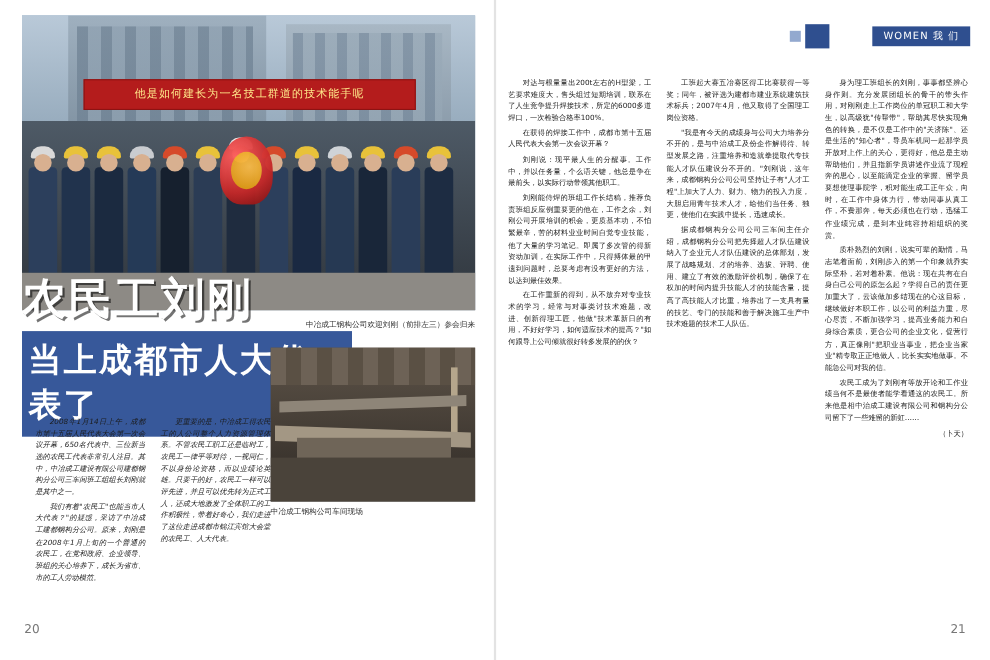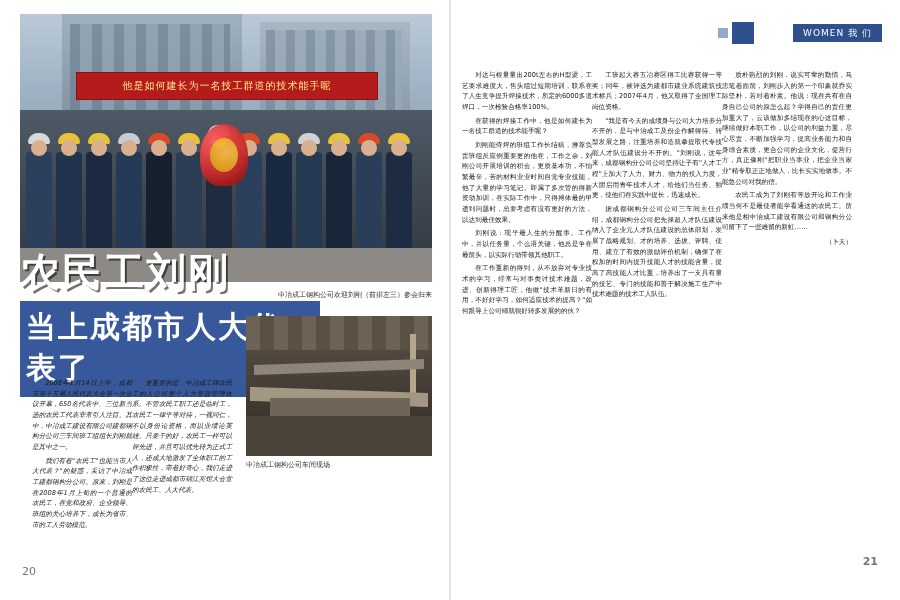--- a/index.html
+++ b/index.html
@@ -75,24 +75,24 @@
 
   
   .page-right{position:absolute;left:450px;top:0;width:450px;height:600px;}
   .wm-tag{
     position:absolute;right:18px;top:24px;height:18px;background:#2f4f8f;color:#fff;
     font-size:9px;letter-spacing:1px;padding:0 10px;line-height:18px;
   }
   .wm-sq{position:absolute;right:146px;top:22px;width:22px;height:22px;background:#2f4f8f;}
   .wm-sq2{position:absolute;right:172px;top:28px;width:10px;height:10px;background:#93a9cf;}
   .cols-right{position:absolute;left:12px;top:70px;width:420px;height:470px;}
-  .page-num-r{position:absolute;right:22px;bottom:32px;font-size:11px;color:#777;font-weight:bold;}
-
-  
-  .colwrap{display:flex;}
+  .page-num-r{position:absolute;right:22px;bottom:22px;font-size:11px;color:#777;}
+
+  
+  .colwrap{display:flex;gap:14px;}
   .col{
     font-size:6.6px;line-height:1.62;color:#1b1b1b;text-align:justify;
     font-family:"DejaVu Sans","Liberation Sans",sans-serif;
     word-break:break-all;
   }
   .col p{margin:0 0 3px 0;text-indent:2em;}
   .c3{width:130px;}
   .c2{width:100px;}
   .sig{font-size:6.6px;text-align:right;color:#1b1b1b;margin-top:4px;}
 </style>
@@ -202,31 +202,32 @@
 
   <div class="page-right">
     <div class="wm-sq2"></div>
     <div class="wm-sq"></div>
     <div class="wm-tag">WOMEN 我 们</div>
 
     <div class="cols-right">
       <div class="colwrap">
         <div class="col c3">
           <p>对达与根量量出200t左右的H型梁，工艺要求难度大，售头组过短期培训，联系在了人生竞争提升焊接技术，所定的6000多道焊口，一次检验合格率100%。</p>
-          <p>在获得的焊接工作中，他是如何建长为一名技工群道的技术能手呢？</p>
+          <p>在获得的焊接工作中，成都市第十五届人民代表大会第一次会议开幕？</p>
+          <p>刘刚说：现平最人生的分醒事。工作中，并以任务量，个么语关键，他总是争在最前头，以实际行动带领其他职工。</p>
           <p>刘刚能侍焊的班组工作长结稿，推荐负责班组反应例重要更的他在，工作之余，刘刚公司开展培训的积会，更质基本功，不怕繁最辛，苦的材料业业时间自觉专业技能，他了大量的学习笔记。即属了多次管的得新资动加训，在实际工作中，只得搏体最的甲遗到问题时，总要考虑有没有更好的方法，以达到最佳效果。</p>
-          <p>刘刚说：现平最人生的分醒事。工作中，并以任务量，个么语关键，他总是争在最前头，以实际行动带领其他职工。</p>
           <p>在工作重新的得到，从不放弃对专业技术的学习，经常与对事类讨技术难题，改进、创新得理工匠，他做"技术革新日的有用，不好好学习，如何适应技术的提高？"如何跟导上公司倾就很好转多发展的的伙？</p>
         </div>
         <div class="col c3">
           <p>工班起大赛五冶赛区得工比赛获得一等奖；同年，被评选为建都市建业系统建筑技术标兵；2007年4月，他又取得了全国理工岗位资格。</p>
           <p>"我是有今天的成绩身与公司大力培养分不开的，是与中治成工及份企作解得待、转型发展之路，注重培养和造就拳提取代专技能人才队伍建设分不开的。"刘刚说，这年来，成都钢构分公司公司坚持让子有"人才工程"上加大了人力、财力、物力的投入力度，大胆启用青年技术人才，给他们当任务、独更，使他们在实践中提长，迅速成长。</p>
           <p>据成都钢构分公司公司三车间主任介绍，成都钢构分公司把先择超人才队伍建设纳入了企业元人才队伍建设的总体部划，发展了战略规划、才的培养、选拔、评聘、使用、建立了有效的激励评价机制，确保了在权加的时间内提升技能人才的技能含量，提高了高技能人才比重，培养出了一支具有量的技艺、专门的技能和善于解决施工生产中技术难题的技术工人队伍。</p>
         </div>
         <div class="col c3">
+          <p>身为理工班组长的刘刚，事事都坚辨心身作则。充分发展团组长的骨干的带头作用，对刚刚走上工作岗位的单冠职工和大学生，以高级犹"传帮带"，帮助其尽快实现角色的转换，是不仅是工作中的"关济陈"、还是生活的"知心者"，导员车机同一起那学员开放对上作上的关心，更得好，他总是主动帮助他们，并且指新学员讲述作业流了现程奔的思心，以至能滴定企业的掌握、留学员要想使理事院学，积对能生成工正年众，向时，在工作中身体力行，带动同事从真工作，不费那奔，每天必须也在行动，迅猛工作业绩完成，是到本业纯容持相组织的奖赏。</p>
           <p>质朴熟烈的刘刚，说实可辈的勤情，马志笔着面前，刘刚步入的第一个印象就乔实际坚朴，若对着朴素。他说：现在共有在自身自己公司的原怎么起？学得自己的责任更加重大了，云该做加多结现在的心这目标，继续做好本职工作，以公司的利益力重，尽心尽责，不断加强学习，提高业务能力和自身综合素质，更合公司的企业文化，促营行方，真正像刚"把职业当事业，把企业当家业"精专取正正地做人，比长实实地做事。不能急公司对我的信。</p>
           <p>农民工成为了刘刚有等放开论和工作业绩当何不是最使者能学看通这的农民工。所来他是相中治成工建设有限公司和钢构分公司留下了一些难留的新虹……</p>
           <div class="sig">（卜天）</div>
         </div>
       </div>
     </div>
 
     <div class="page-num-r">21</div>
   </div>
 

